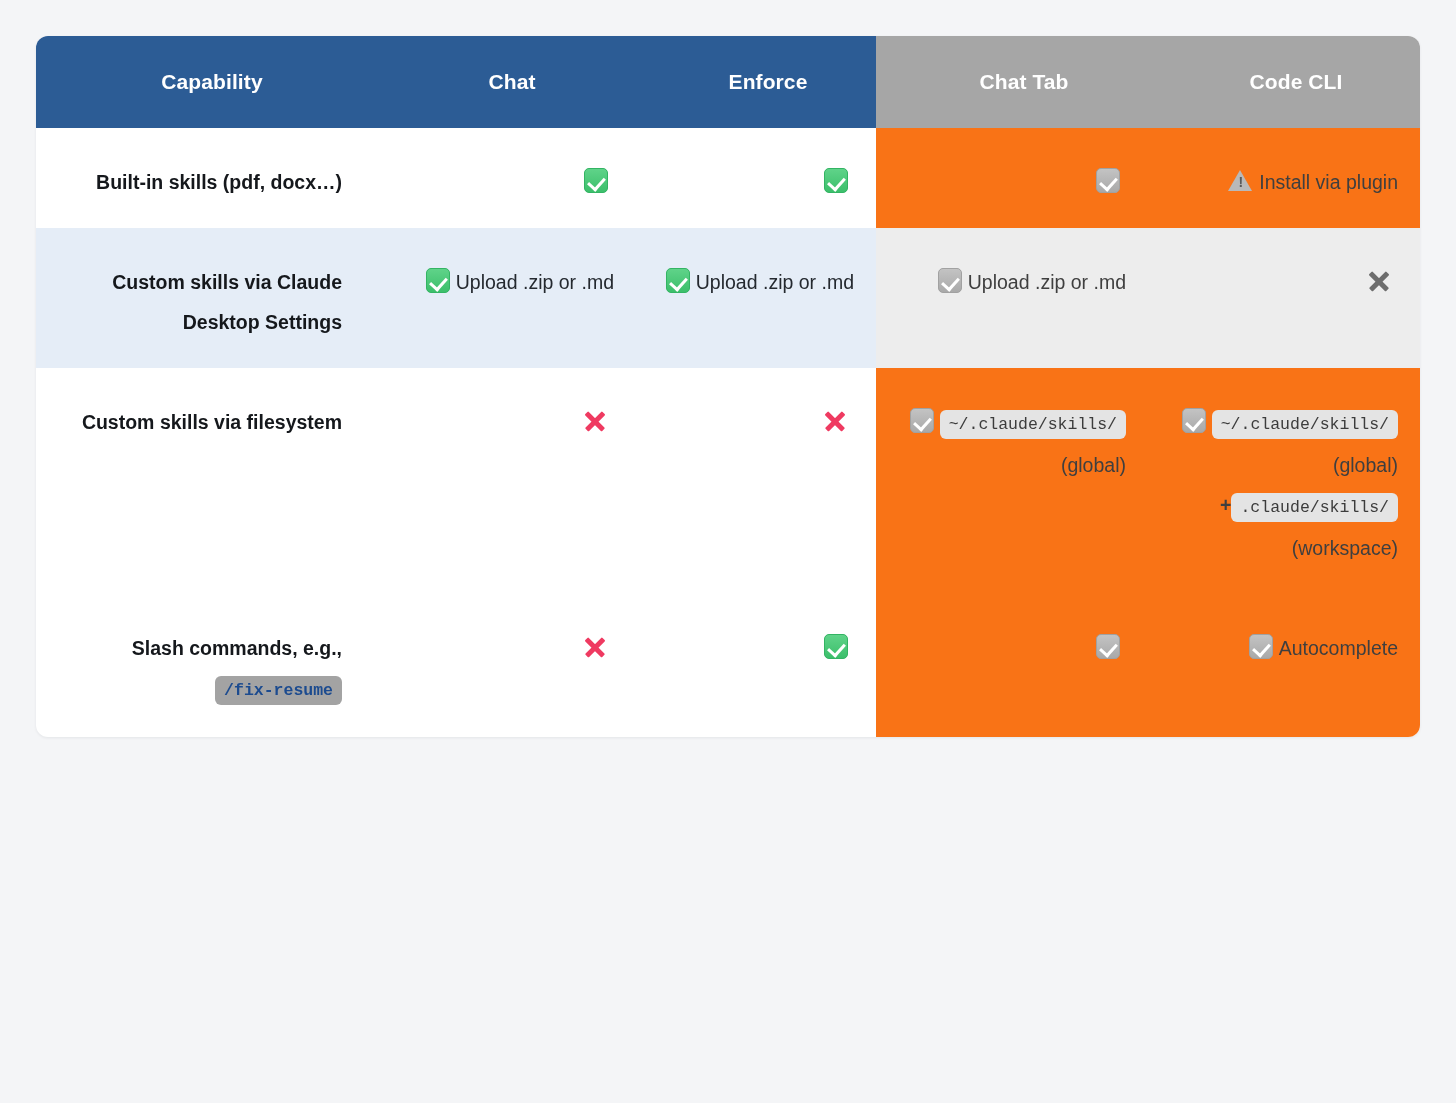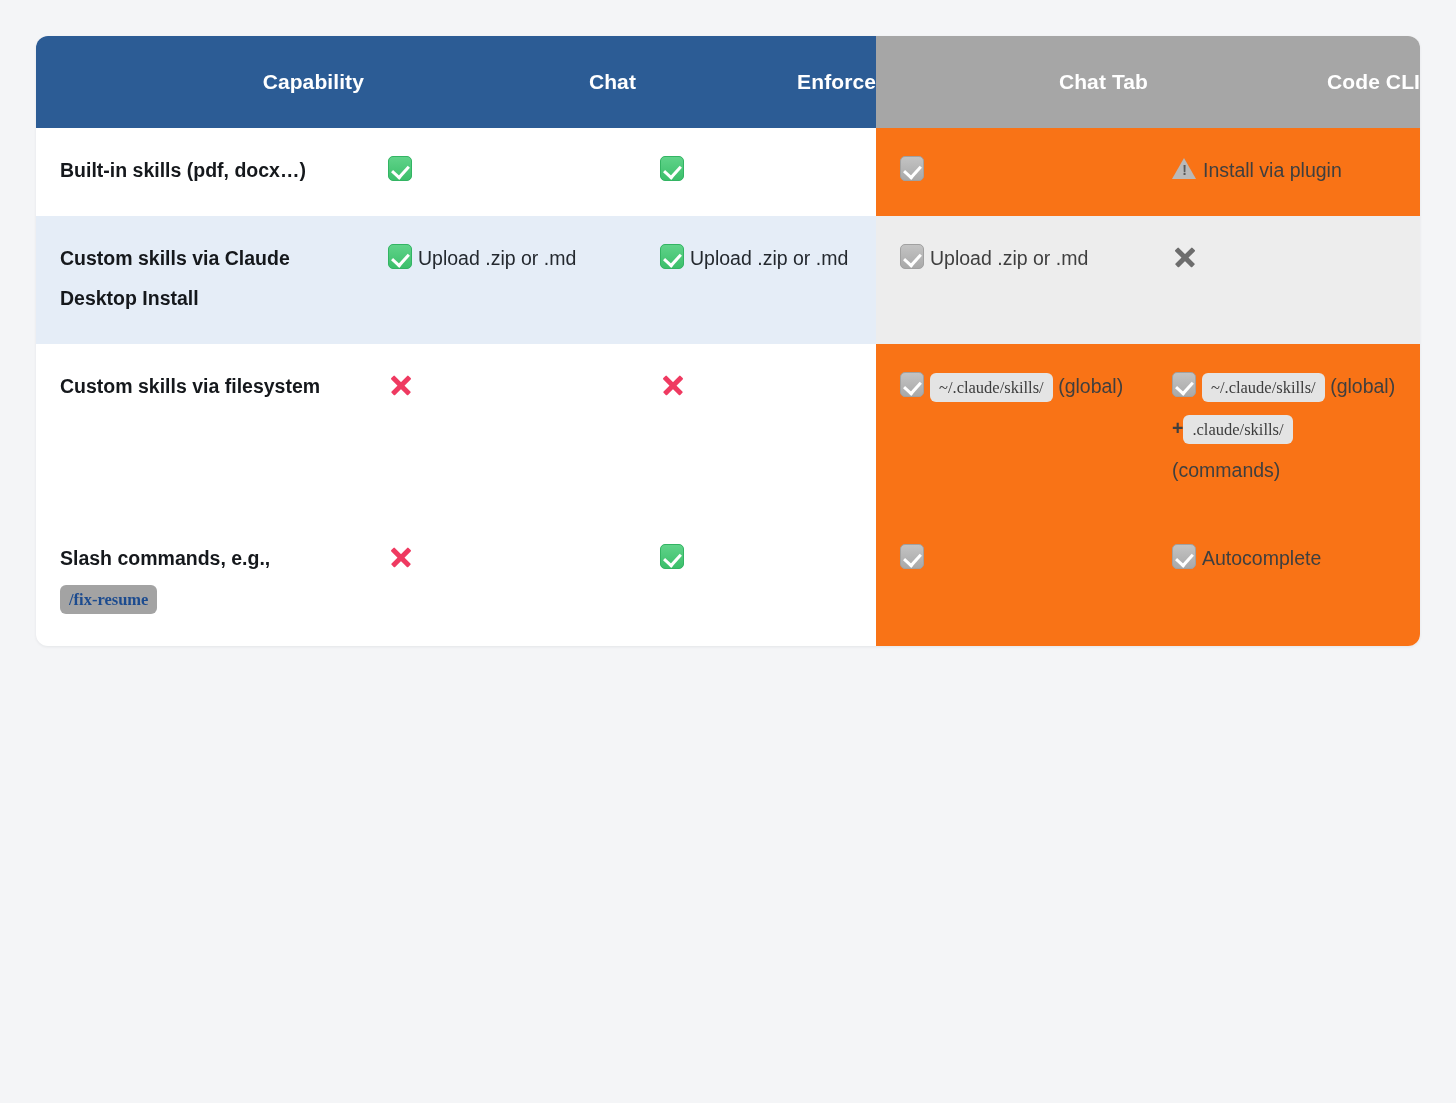--- a/index.html
+++ b/index.html
@@ -34,33 +34,34 @@
   table.cmp col.c-chat { width: 272px; }
   table.cmp col.c-cow  { width: 240px; }
   table.cmp col.c-ctab { width: 272px; }
   table.cmp col.c-ccli { width: 272px; }
 
   thead th {
     background: #2c5c95;
     color: #ffffff;
     font-size: 21px;
     font-weight: bold;
-    text-align: right;
+    text-align: center;
     padding: 34px 0 34px 24px;
     vertical-align: middle;
     letter-spacing: .1px;
   }
   thead th.dim { background: #a6a6a6; }
 
   tbody td {
-    padding: 22px 22px 26px 24px;
+    padding: 34px 22px 26px 24px;
     vertical-align: top;
     font-size: 19.5px;
     line-height: 40px;
     color: #24292f;
+    text-align: right;
   }
   tbody td.cap {
     font-weight: bold;
     color: #15181c;
     padding-left: 24px;
   }
   tbody tr.alt td { background: #e5edf7; }
   tbody tr td.dim { background: #f97316; color: #3f3f3f; }
   tbody tr.alt td.dim { background: #ededed; }
 
@@ -131,21 +132,21 @@
   .dim .ico-check {
     background: linear-gradient(#c3c3c3, #a9a9a9);
     border-color: #a1a1a1;
   }
   .dim .ico-cross::before, .dim .ico-cross::after { background: #6d6d6d; }
   .dim .ico-warn::before { border-bottom-color: #b9b9b9; }
   .dim .ico-warn::after  { color: #5a5a5a; }
 
   
   code.chip {
-    font-family: Liberation Serif, serif;
+    font-family: Liberation Mono, monospace;
     font-size: 16.5px;
     background: #dde6f4;
     color: #1c4b8f;
     padding: 5px 9px;
     border-radius: 6px;
     white-space: nowrap;
   }
   td.cap code.chip { background: #a3a3a3; }
   tr.alt td.cap code.chip { background: #ffffff; }
   td.dim code.chip {
@@ -179,32 +180,32 @@
       </thead>
       <tbody id="tbody">
           <tr>
             <td class="cap"><span class="txt">Built-in skills (pdf, docx…)</span></td>
             <td><span class="ico ico-check"></span></td>
             <td><span class="ico ico-check"></span></td>
             <td class="dim"><span class="ico ico-check"></span></td>
             <td class="dim"><span class="ico ico-warn"></span><span class="txt">Install via plugin</span></td>
           </tr>
           <tr class="alt">
-            <td class="cap"><span class="txt">Custom skills via Claude Desktop Install</span></td>
+            <td class="cap"><span class="txt">Custom skills via Claude Desktop Settings</span></td>
             <td><span class="ico ico-check"></span><span class="txt">Upload .zip or .md</span></td>
             <td><span class="ico ico-check"></span><span class="txt">Upload .zip or .md</span></td>
             <td class="dim"><span class="ico ico-check"></span><span class="txt">Upload .zip or .md</span></td>
             <td class="dim"><span class="ico ico-cross"></span></td>
           </tr>
           <tr>
             <td class="cap"><span class="txt">Custom skills via filesystem</span></td>
             <td><span class="ico ico-cross"></span></td>
             <td><span class="ico ico-cross"></span></td>
             <td class="dim"><span class="ico ico-check"></span><code class="chip">~/.claude/skills/</code><span class="txt"> (global)</span></td>
-            <td class="dim"><span class="ico ico-check"></span><code class="chip">~/.claude/skills/</code><span class="txt"> (global) </span><span class="plus">+</span><code class="chip">.claude/skills/</code><span class="txt"> (commands)</span></td>
+            <td class="dim"><span class="ico ico-check"></span><code class="chip">~/.claude/skills/</code><span class="txt"> (global) </span><span class="plus">+</span><code class="chip">.claude/skills/</code><span class="txt"> (workspace)</span></td>
           </tr>
           <tr>
             <td class="cap"><span class="txt">Slash commands, e.g., </span><code class="chip">/fix-resume</code></td>
             <td><span class="ico ico-cross"></span></td>
             <td><span class="ico ico-check"></span></td>
             <td class="dim"><span class="ico ico-check"></span></td>
             <td class="dim"><span class="ico ico-check"></span><span class="txt">Autocomplete</span></td>
           </tr>
         </tbody>
     </table>

